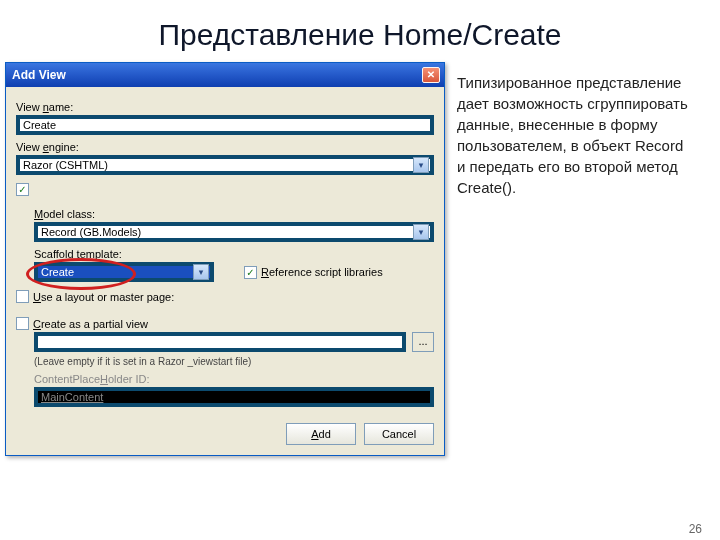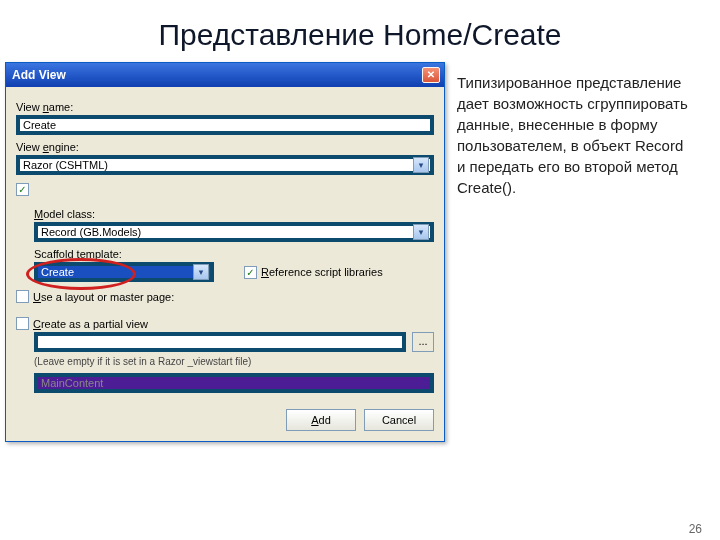--- a/index.html
+++ b/index.html
@@ -129,21 +129,21 @@
     font-size: 15px;
     line-height: 1.4;
     color: #222;
     padding-top: 10px;
   }
   .page-num {
     position: absolute;
     right: 18px; bottom: 4px;
     font-size: 12px; color: #666;
   }
-  .textinput.readonly { background: #4c1d95; color: #888; }
+  .textinput.readonly { background: #000000; color: #888; text-decoration: underline; }
 </style>
 </head>
 <body>
 
 <div class="slide-title">Представление Home/Create</div>
 
 <div class="content-row">
   <div class="dialog">
     <div class="titlebar">
       <span>Add View</span>
@@ -200,20 +200,21 @@
       </div>
 
       <div class="indent">
         <div class="browse-row">
           <div class="textinput" style="flex:1">
             <span></span>
           </div>
           <div class="browse-btn">...</div>
         </div>
         <div class="parenthetical">(Leave empty if it is set in a Razor _viewstart file)</div>
+        <span class="label disabled-label">ContentPlace<u>H</u>older ID:</span>
         <div class="textinput readonly">
           <span>MainContent</span>
         </div>
       </div>
 
       <div class="dlg-buttons">
         <div class="btn"><u>A</u>dd</div>
         <div class="btn">Cancel</div>
       </div>
 

